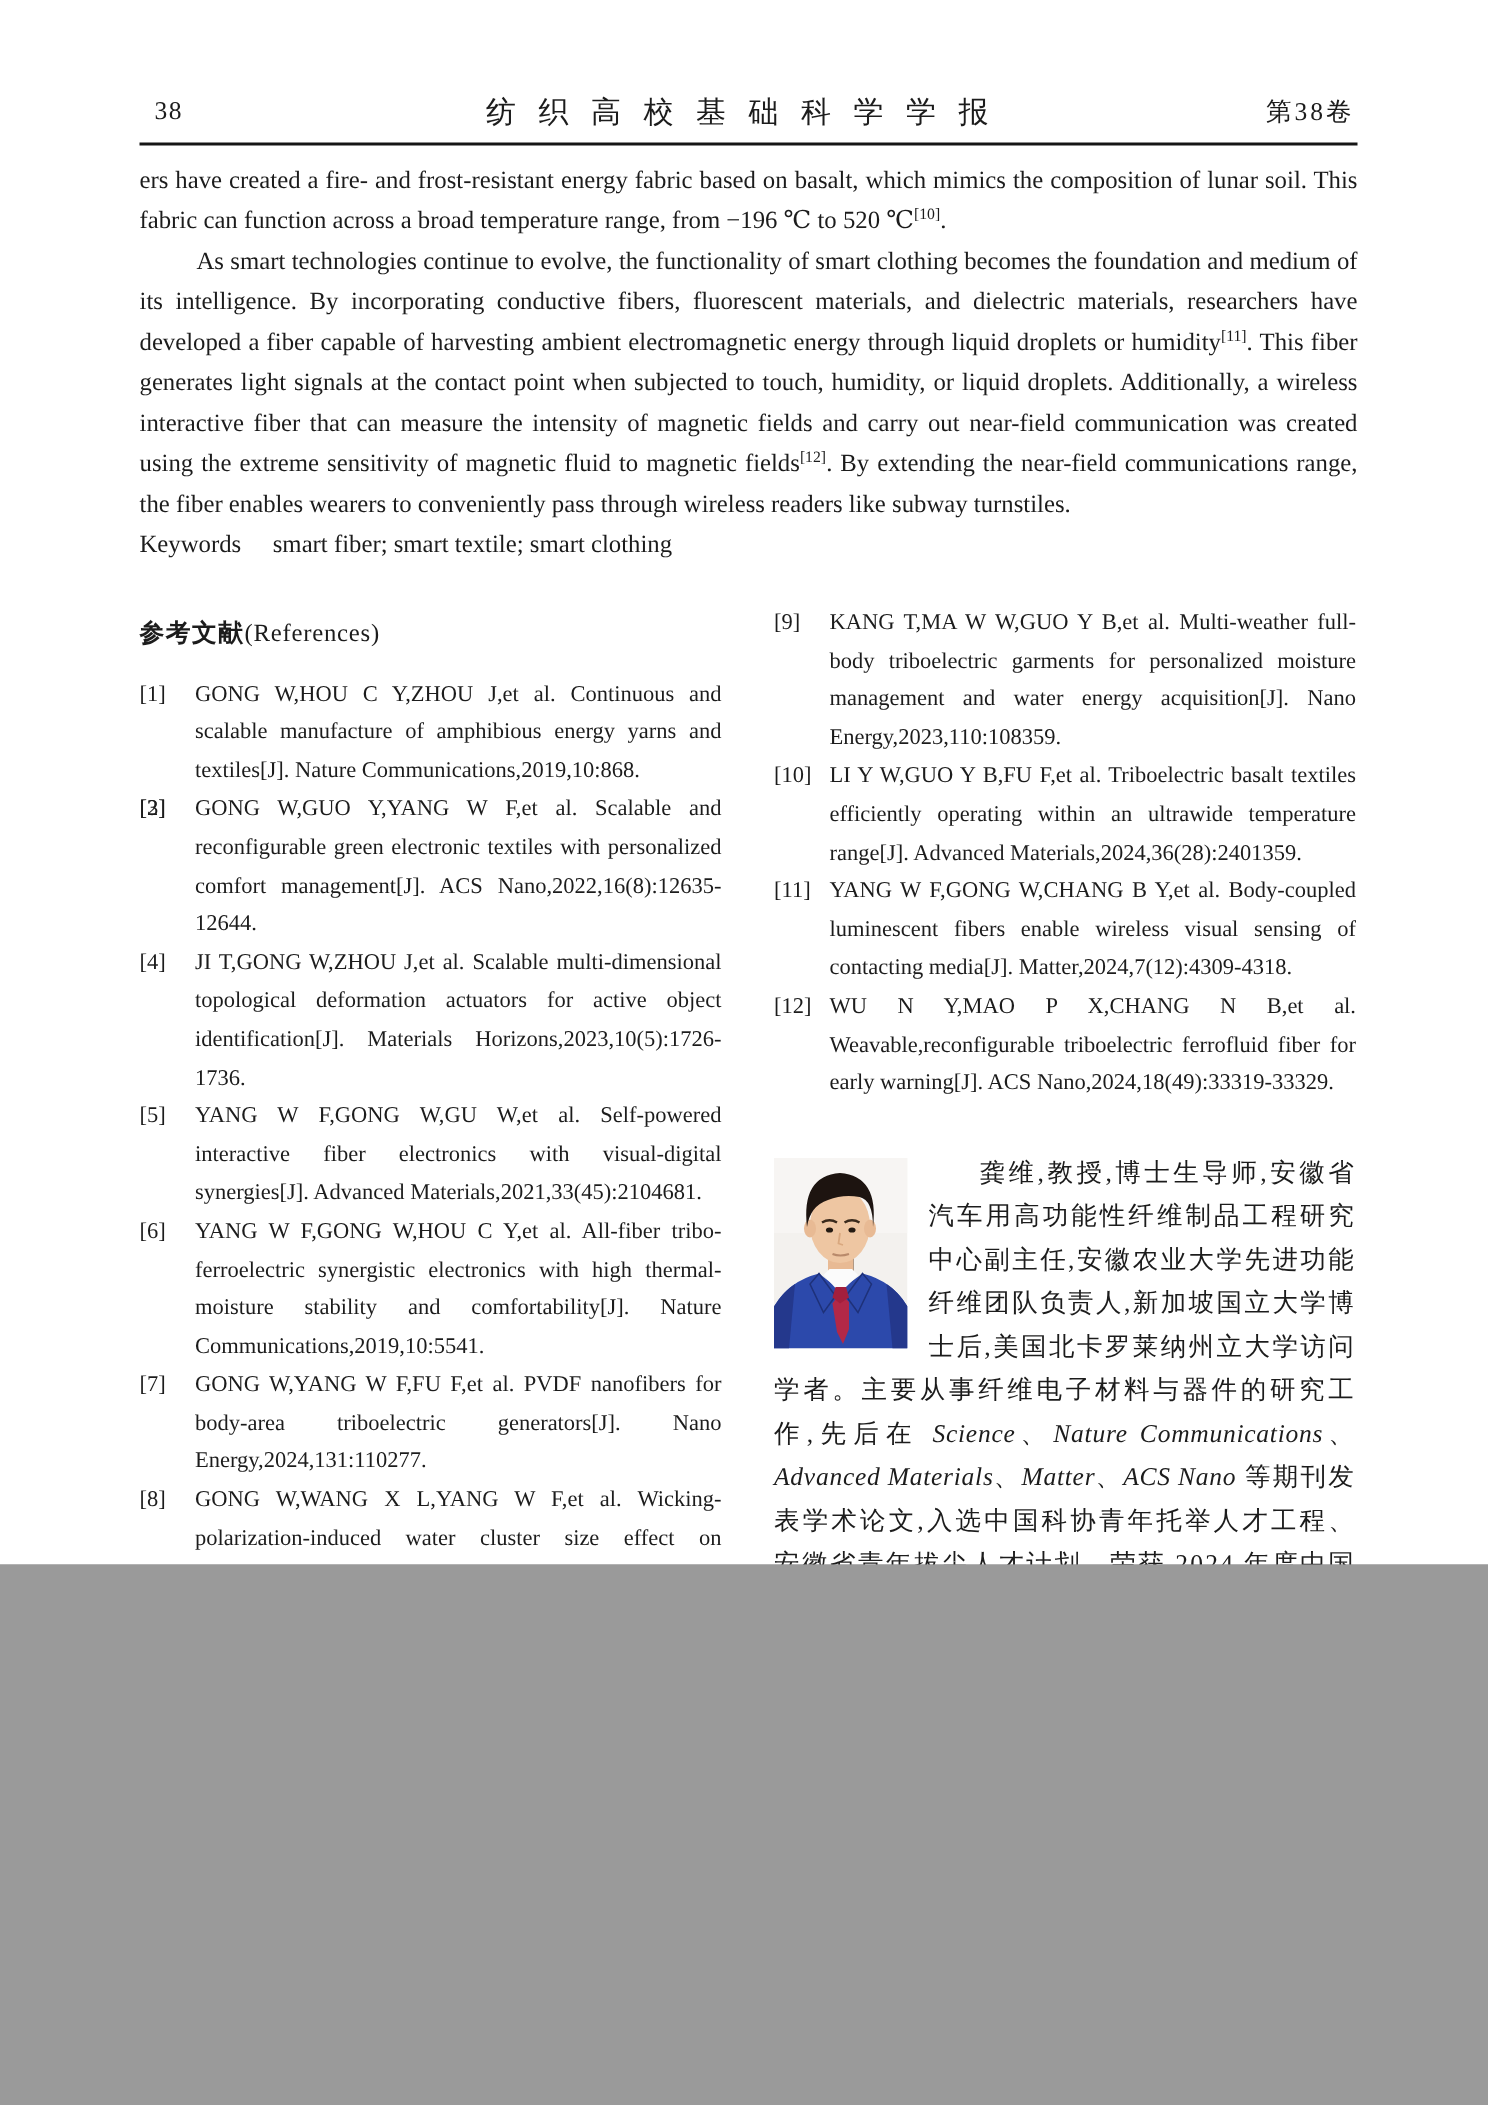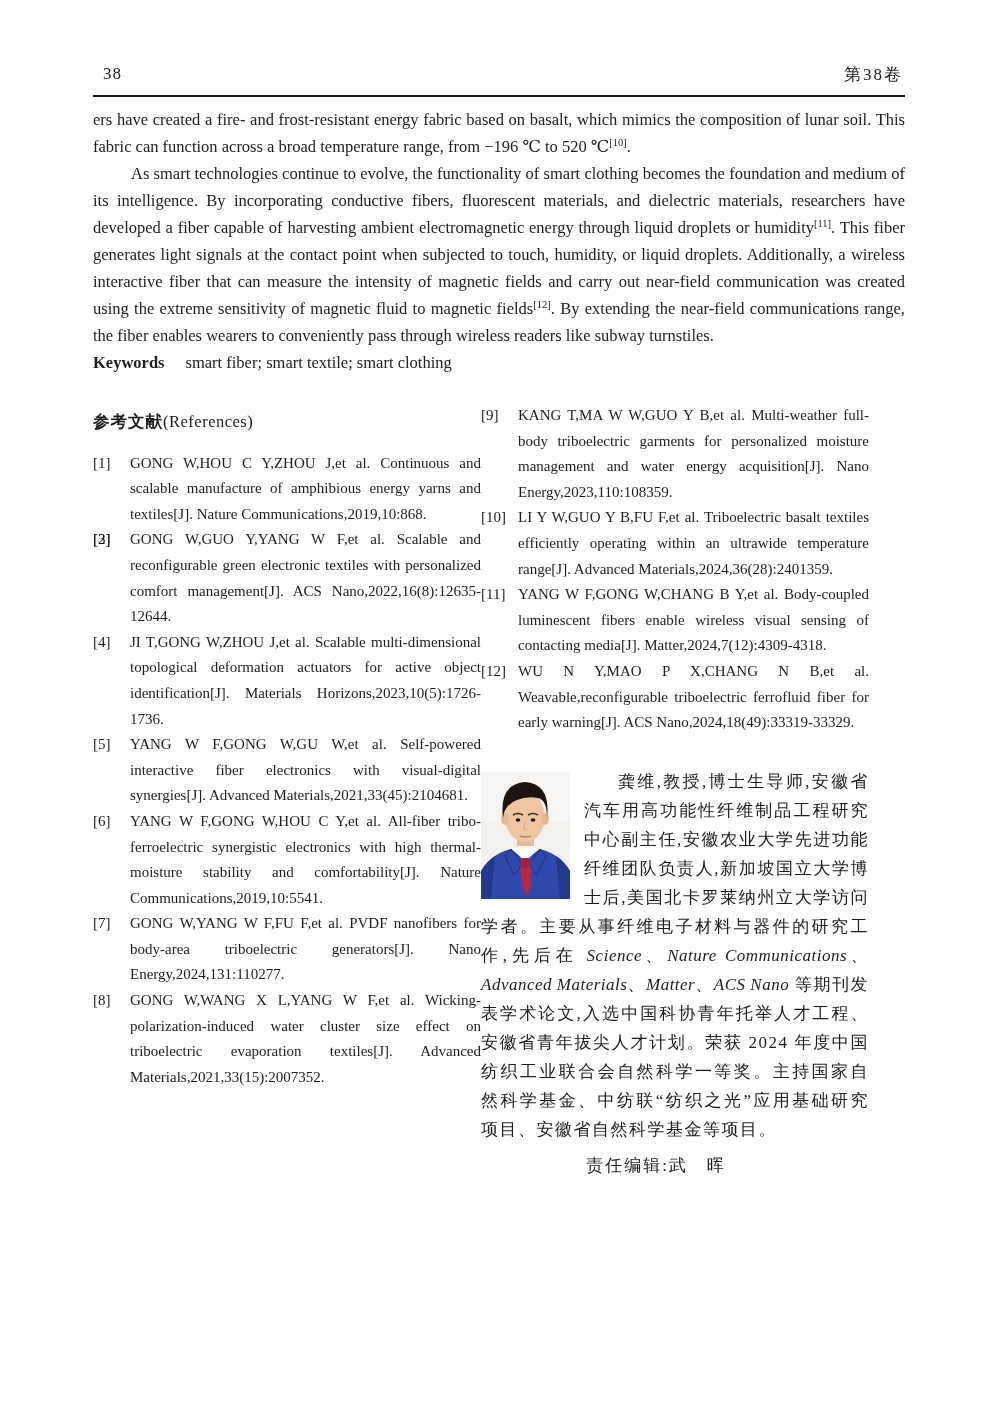--- a/index.html
+++ b/index.html
@@ -1,18 +1,18 @@
 <!DOCTYPE html>
 <html><head>
 <meta charset="utf-8">
 <style>
   html,body { margin:0; padding:0; background:#9a9a9a; }
   .page {
     position: relative;
-    width: 992px; height: 1403px;
+    width: 992px; height: 1043px;
     margin: 0 auto;
     background: #ffffff;
     color: #1c1c1c;
     font-family: "Liberation Serif", "DejaVu Serif", serif;
     box-sizing: border-box;
     padding: 60px 87px 0 93px;
   }
   
   .running-head {
     position: relative;
@@ -47,25 +47,26 @@
   }
   .bodyblock p { margin: 0; }
   .p-indent { text-indent: 38px; }
   sup.cite {
     font-size: 10.5px;
     line-height: 0;
     vertical-align: 6px;
     letter-spacing: 0;
   }
   .keywords-line { margin-top: 0; }
-  .kw-label { font-weight: bold; }
+  .kw-label { font-weight: normal; }
   .kw-text { margin-left: 21px; }
   
   .refs {
     display: flex;
+    gap: 35px;
     margin-top: 27px;
   }
   .refcol {
     width: 388px;
     flex: 0 0 388px;
     font-size: 15px;
     line-height: 25.6px;
     text-align: justify;
   }
   .refs-heading {
@@ -107,20 +108,21 @@
     letter-spacing: 2px;
   }
 </style>
 </head>
 <body>
 
 <div class="page">
 
   <div class="running-head">
     <span class="pagenum">38</span>
+    <span class="jtitle">纺织高校基础科学学报</span>
     <span class="volume">第38卷</span>
   </div>
   <hr class="head-rule">
 
   <div class="bodyblock">
     <p><span>ers have created a fire- and frost-resistant energy fabric based on basalt, which mimics the composition of lunar soil. This fabric can function across a broad temperature range, from −196 ℃ to 520 ℃</span><sup class="cite">[10]</sup><span>.</span></p>
     <p class="p-indent"><span>As smart technologies continue to evolve, the functionality of smart clothing becomes the foundation and medium of its intelligence. By incorporating conductive fibers, fluorescent materials, and dielectric materials, researchers have developed a fiber capable of harvesting ambient electromagnetic energy through liquid droplets or humidity</span><sup class="cite">[11]</sup><span>. This fiber generates light signals at the contact point when subjected to touch, humidity, or liquid droplets. Additionally, a wireless interactive fiber that can measure the intensity of magnetic fields and carry out near-field communication was created using the extreme sensitivity of magnetic fluid to magnetic fields</span><sup class="cite">[12]</sup><span>. By extending the near-field communications range, the fiber enables wearers to conveniently pass through wireless readers like subway turnstiles.</span></p>
     <p class="keywords-line"><span class="kw-label">Keywords</span><span class="kw-text">smart fiber; smart textile; smart clothing</span></p>
   </div>
 

